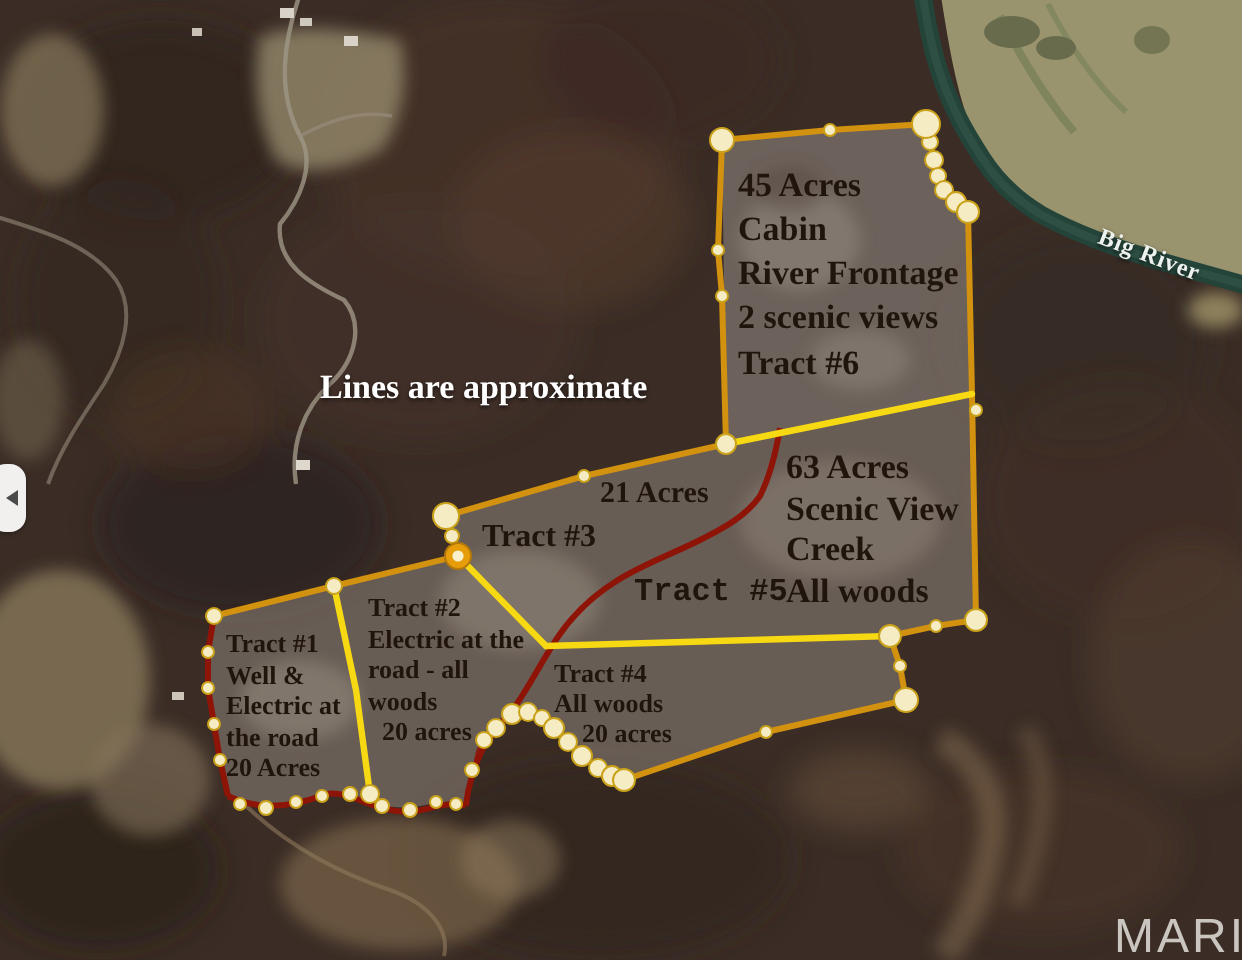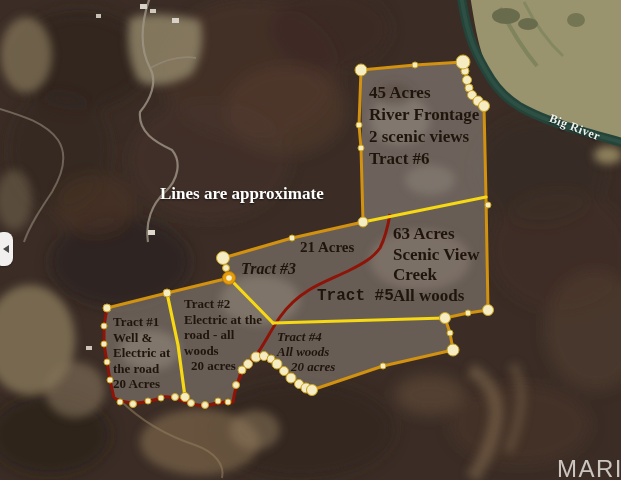--- a/index.html
+++ b/index.html
@@ -8,31 +8,31 @@
     background:#737373;
     font-family:"Liberation Serif",serif;
   }
   .stage svg{position:absolute;left:0;top:0;z-index:0;}
   .lbl{
     position:absolute;z-index:2;font-weight:bold;color:#20150d;
     white-space:nowrap;line-height:1;
   }
   .lbl div{line-height:inherit;}
   .t6-label{left:369px;top:82px;font-size:17px;line-height:22px;}
-  .t6-label div:nth-child(5){margin-top:14px;}
+  .t6-label div:nth-child(5){margin-top:1px;}
   .notice-label{left:160px;top:183px;font-size:17px;line-height:21px;color:#ffffff;
     text-shadow:0 1px 2px rgba(0,0,0,.65);}
   .t3-acres{left:300px;top:240px;font-size:15px;}
-  .t3-name{left:241px;top:261px;font-size:16px;font-style:italic;}
+  .t3-name{left:241px;top:261px;font-size:16px;}
   .t5-desc{left:393px;top:224px;font-size:17px;line-height:20.5px;}
   .t5-name{left:317px;top:288px;font-size:16px;font-family:Liberation Mono, monospace;}
   .t2-label{left:184px;top:296px;font-size:13px;line-height:15.5px;}
   .t2-label div:nth-child(5){padding-left:7px;}
   .t1-label{left:113px;top:314px;font-size:13px;line-height:15.5px;}
-  .t4-label{left:277px;top:329px;font-size:13px;line-height:15px;font-style:italic;}
+  .t4-label{left:277px;top:329px;font-size:13px;line-height:15px;}
   .t4-label div:nth-child(3){padding-left:14px;}
   .river-label{
     left:552px;top:112px;font-size:12px;color:#eef2ee;letter-spacing:.5px;
     transform:rotate(21deg);transform-origin:left top;
     text-shadow:0 1px 2px rgba(0,0,0,.7);
   }
   .watermark{
     position:absolute;left:557px;top:455px;z-index:2;
     font-family:"Liberation Sans",sans-serif;font-size:24px;letter-spacing:1.5px;
     color:rgba(228,224,219,.85);font-weight:normal;
@@ -208,20 +208,21 @@
         <circle cx="468" cy="313" r="3"></circle>
         <circle cx="488" cy="310" r="5.5"></circle>
     </g>
 
     <circle cx="229" cy="278" r="6.5" fill="#e79d0a" stroke="#b3770a" stroke-width="1"></circle>
     <circle cx="229" cy="278" r="2.8" fill="#f8efcb"></circle>
   </svg>
 
   <div class="lbl t6-label">
     <div>45 Acres</div>
+    <div>Cabin</div>
     <div>River Frontage</div>
     <div>2 scenic views</div>
     <div>Tract #6</div>
   </div>
 
   <div class="lbl notice-label">
     <div>Lines are approximate</div>
   </div>
 
   <div class="lbl t3-acres">21 Acres</div>

